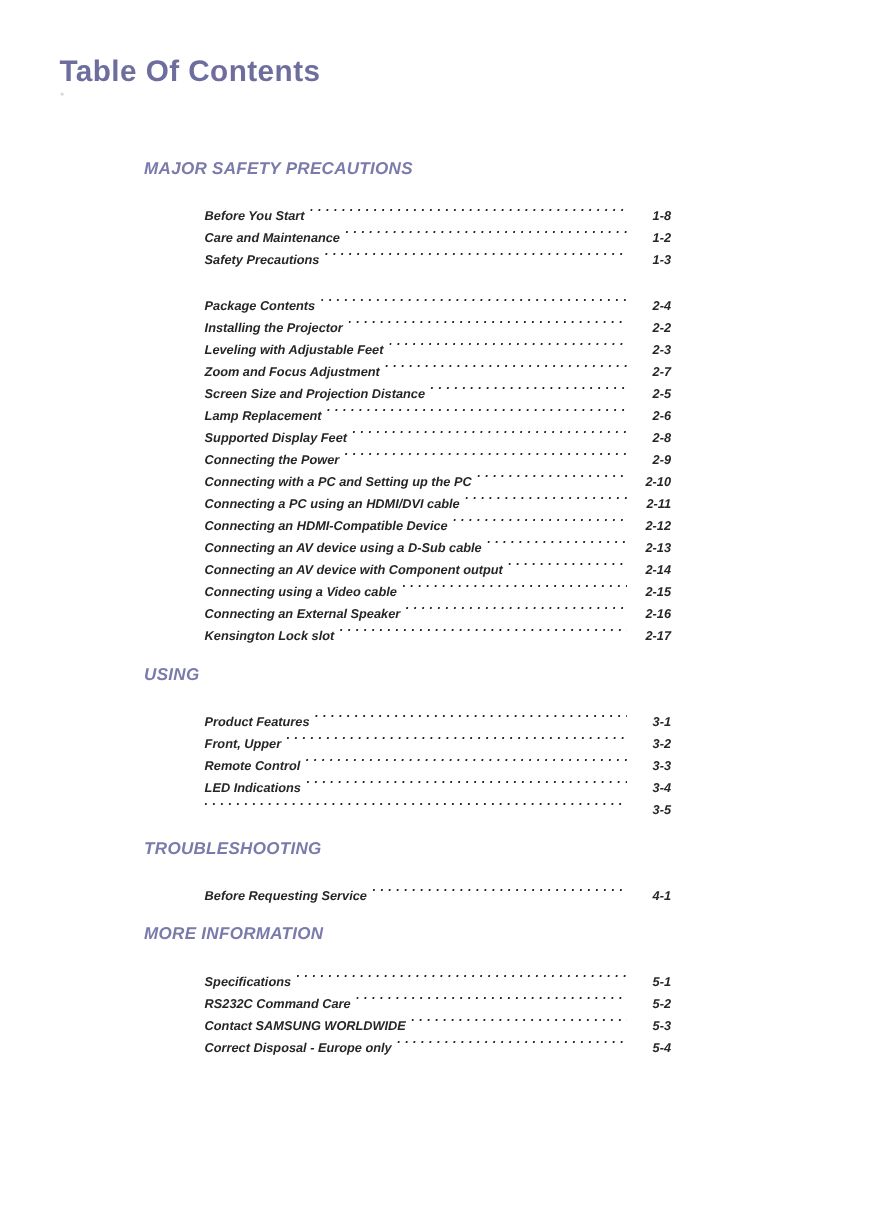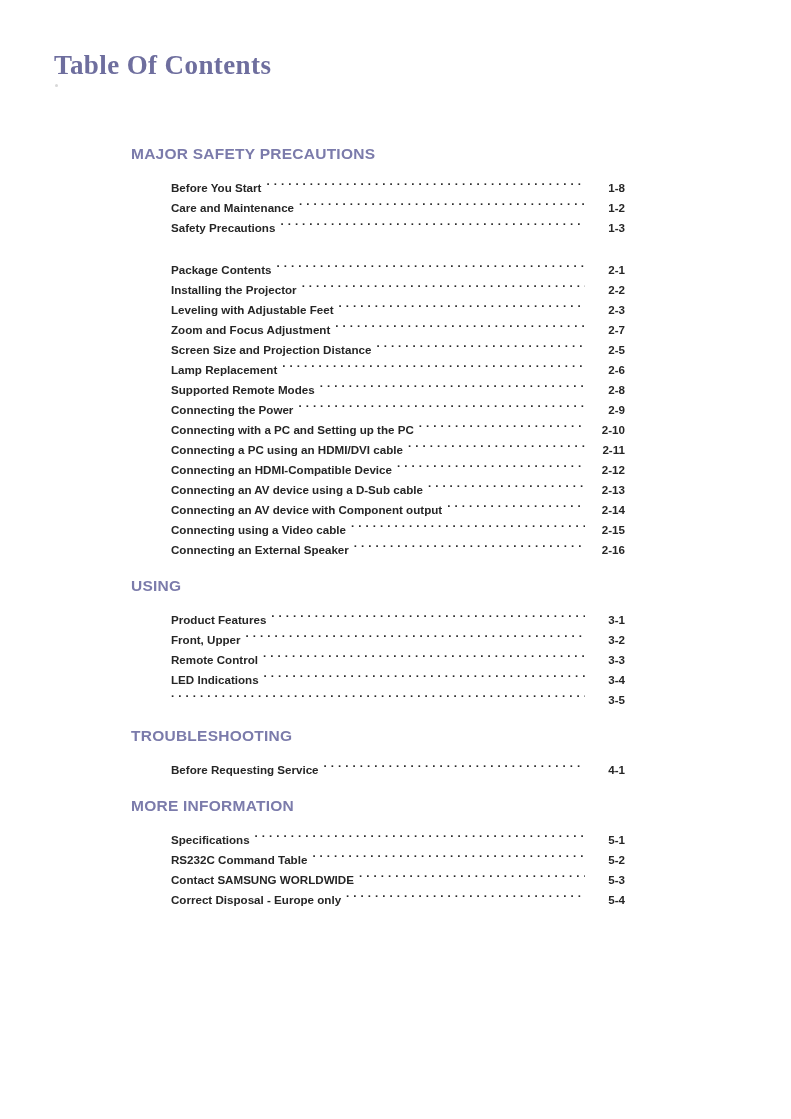--- a/index.html
+++ b/index.html
@@ -26,54 +26,53 @@
   
   .page-title {
     position: absolute;
     left: 54px;
     top: 50px;
     font-size: 27px;
     font-weight: bold;
     letter-spacing: 0.4px;
     color: #6e6e9e;
     white-space: nowrap;
-    font-family: Liberation Serif, serif;
   }
   .title-artifact {
     position: absolute;
     left: 55px;
     top: 84px;
     width: 3px;
     height: 3px;
     background: #d8d8d8;
     border-radius: 50%;
   }
 
   
   .toc {
     position: absolute;
     left: 131px;
     top: 144px;
     width: 495px;
   }
 
-  .section { margin: 0; }
+  .section { margin: 0; font-style: italic; }
   .section + .section { margin-top: 22px; }
 
   .section-header {
     font-size: 15.5px;
     font-weight: bold;
     letter-spacing: 0.25px;
     color: #7b7bab;
     line-height: 20px;
     margin-bottom: 8px;
     white-space: nowrap;
   }
 
-  .entries { margin: 1px; padding: 0; }
+  .entries { margin: 16px; padding: 0; }
 
   .entry {
     display: flex;
     align-items: baseline;
     height: 20px;
     line-height: 20px;
     padding-left: 39px;
     font-size: 11.6px;
     font-weight: bold;
     color: #262626;
@@ -142,21 +141,21 @@
             <span class="entry-leader"></span>
             <span class="entry-page">1-3</span>
           </div>
         </div>
       </div>
       <div class="section">
         <div class="entries">
           <div class="entry">
             <span class="entry-title">Package Contents</span>
             <span class="entry-leader"></span>
-            <span class="entry-page">2-1</span>
+            <span class="entry-page">2-4</span>
           </div>
           <div class="entry">
             <span class="entry-title">Installing the Projector</span>
             <span class="entry-leader"></span>
             <span class="entry-page">2-2</span>
           </div>
           <div class="entry">
             <span class="entry-title">Leveling with Adjustable Feet</span>
             <span class="entry-leader"></span>
             <span class="entry-page">2-3</span>
@@ -170,21 +169,21 @@
             <span class="entry-title">Screen Size and Projection Distance</span>
             <span class="entry-leader"></span>
             <span class="entry-page">2-5</span>
           </div>
           <div class="entry">
             <span class="entry-title">Lamp Replacement</span>
             <span class="entry-leader"></span>
             <span class="entry-page">2-6</span>
           </div>
           <div class="entry">
-            <span class="entry-title">Supported Remote Modes</span>
+            <span class="entry-title">Supported Display Feet</span>
             <span class="entry-leader"></span>
             <span class="entry-page">2-8</span>
           </div>
           <div class="entry">
             <span class="entry-title">Connecting the Power</span>
             <span class="entry-leader"></span>
             <span class="entry-page">2-9</span>
           </div>
           <div class="entry">
             <span class="entry-title">Connecting with a PC and Setting up the PC</span>
@@ -214,20 +213,25 @@
           <div class="entry">
             <span class="entry-title">Connecting using a Video cable</span>
             <span class="entry-leader"></span>
             <span class="entry-page">2-15</span>
           </div>
           <div class="entry">
             <span class="entry-title">Connecting an External Speaker</span>
             <span class="entry-leader"></span>
             <span class="entry-page">2-16</span>
           </div>
+          <div class="entry">
+            <span class="entry-title">Kensington Lock slot</span>
+            <span class="entry-leader"></span>
+            <span class="entry-page">2-17</span>
+          </div>
         </div>
       </div>
       <div class="section">
         <div class="section-header">USING</div>
         <div class="entries">
           <div class="entry">
             <span class="entry-title">Product Features</span>
             <span class="entry-leader"></span>
             <span class="entry-page">3-1</span>
           </div>
@@ -264,21 +268,21 @@
       </div>
       <div class="section">
         <div class="section-header">MORE INFORMATION</div>
         <div class="entries">
           <div class="entry">
             <span class="entry-title">Specifications</span>
             <span class="entry-leader"></span>
             <span class="entry-page">5-1</span>
           </div>
           <div class="entry">
-            <span class="entry-title">RS232C Command Table</span>
+            <span class="entry-title">RS232C Command Care</span>
             <span class="entry-leader"></span>
             <span class="entry-page">5-2</span>
           </div>
           <div class="entry">
             <span class="entry-title">Contact SAMSUNG WORLDWIDE</span>
             <span class="entry-leader"></span>
             <span class="entry-page">5-3</span>
           </div>
           <div class="entry">
             <span class="entry-title">Correct Disposal - Europe only</span>

